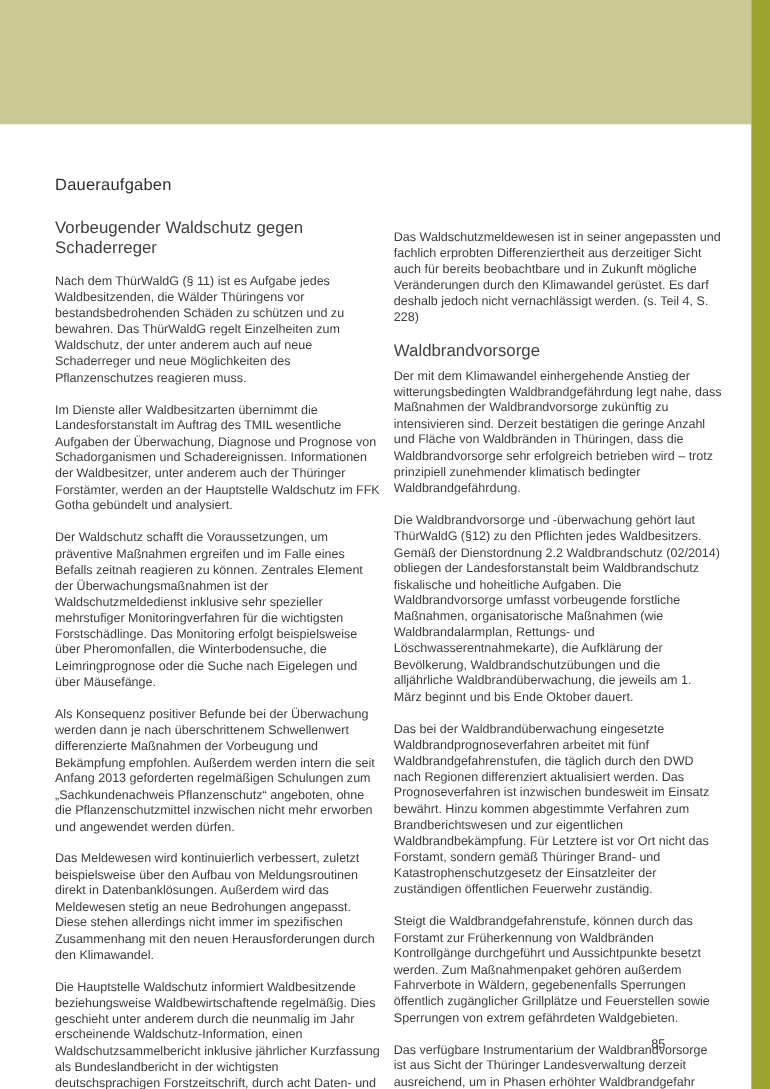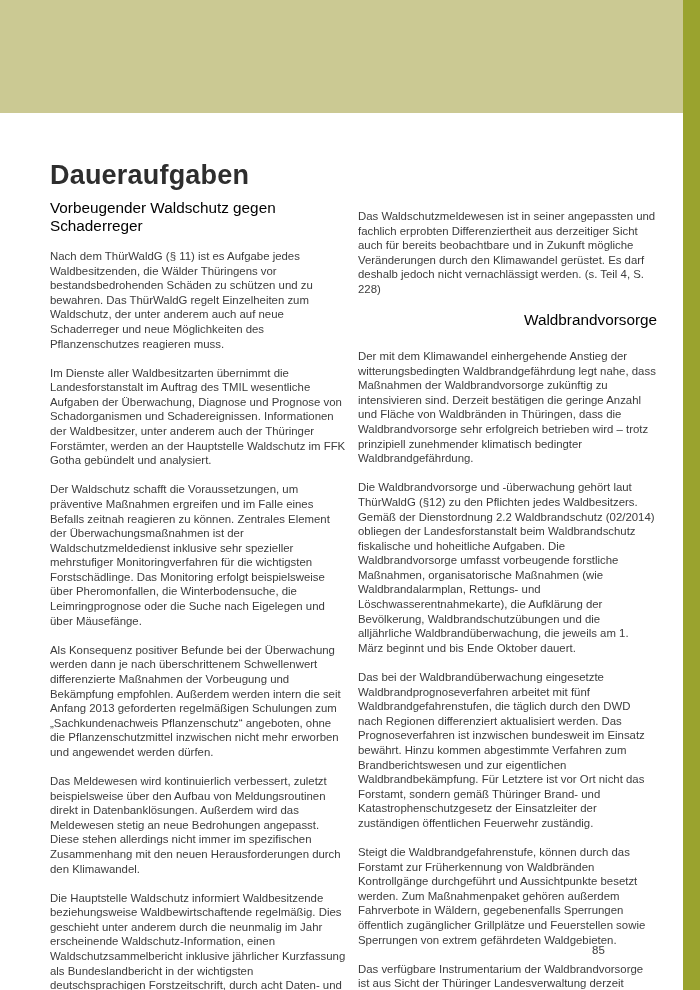--- a/index.html
+++ b/index.html
@@ -22,46 +22,45 @@
   }
   .accent-stripe {
     position: absolute;
     top: 0; left: 683px;
     width: 17px; height: 990px;
     background: #9aa32e;
   }
   .page-title {
     position: absolute;
     left: 50px; top: 160px;
-    font-size: 27px;
-    font-weight: bold;
+    font-size: 15px;
+    font-weight: normal;
     color: #2e2e2e;
     letter-spacing: 0.2px;
     margin: 0;
   }
   .col {
     position: absolute;
     width: 297px;
     color: #3c3c3c;
     font-size: 11.4px;
     line-height: 14.6px;
     text-align: left;
   }
   .col-left  { left: 50px;  top: 199px; }
   .col-right { left: 358px; top: 209px; width: 299px; }
   .subheading {
     font-size: 15.3px;
     line-height: 18px;
     font-weight: 400;
-    color: #000000;
+    color: #404040;
     margin: 0 0 14px 0;
   }
   .col-right .subheading {
-    margin: 7px 0 20px 0;
-    text-align: right;
+    margin: 7px 0 6px 0;
   }
   p.body {
     margin: 0 0 14.5px 0;
   }
   .page-number {
     position: absolute;
     left: 592px; top: 944px;
     font-size: 11.5px;
     color: #3c3c3c;
   }

